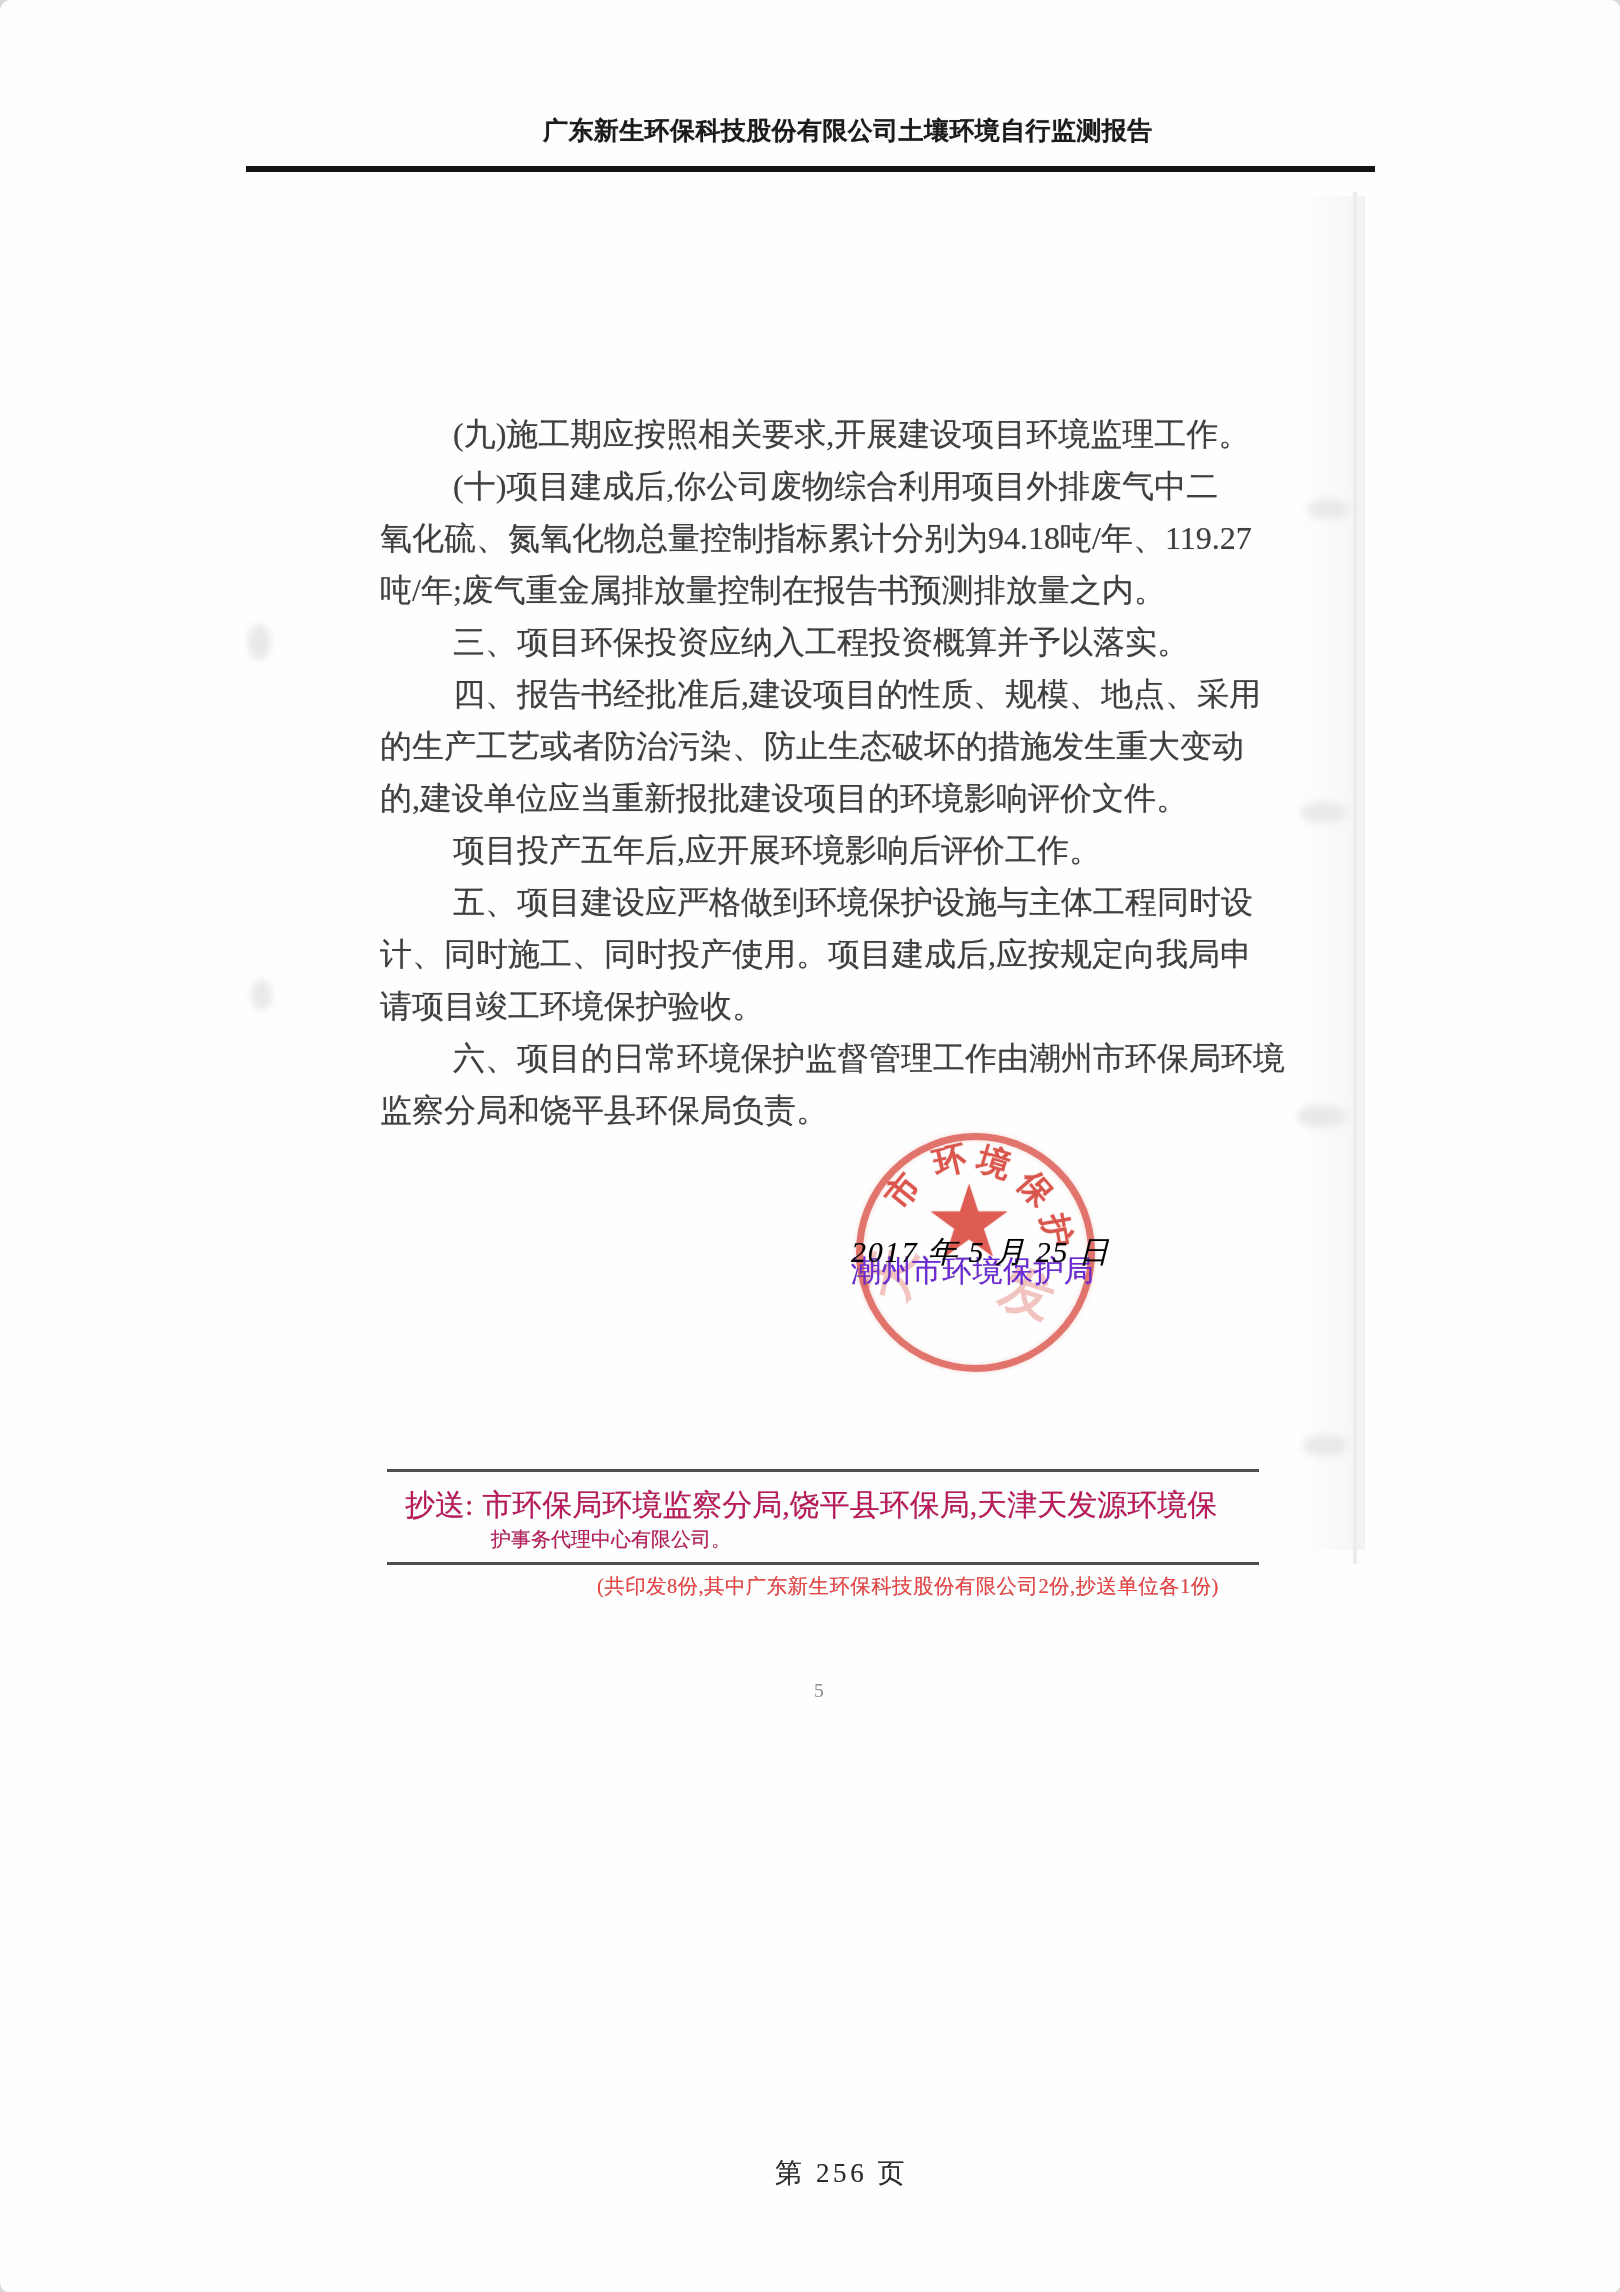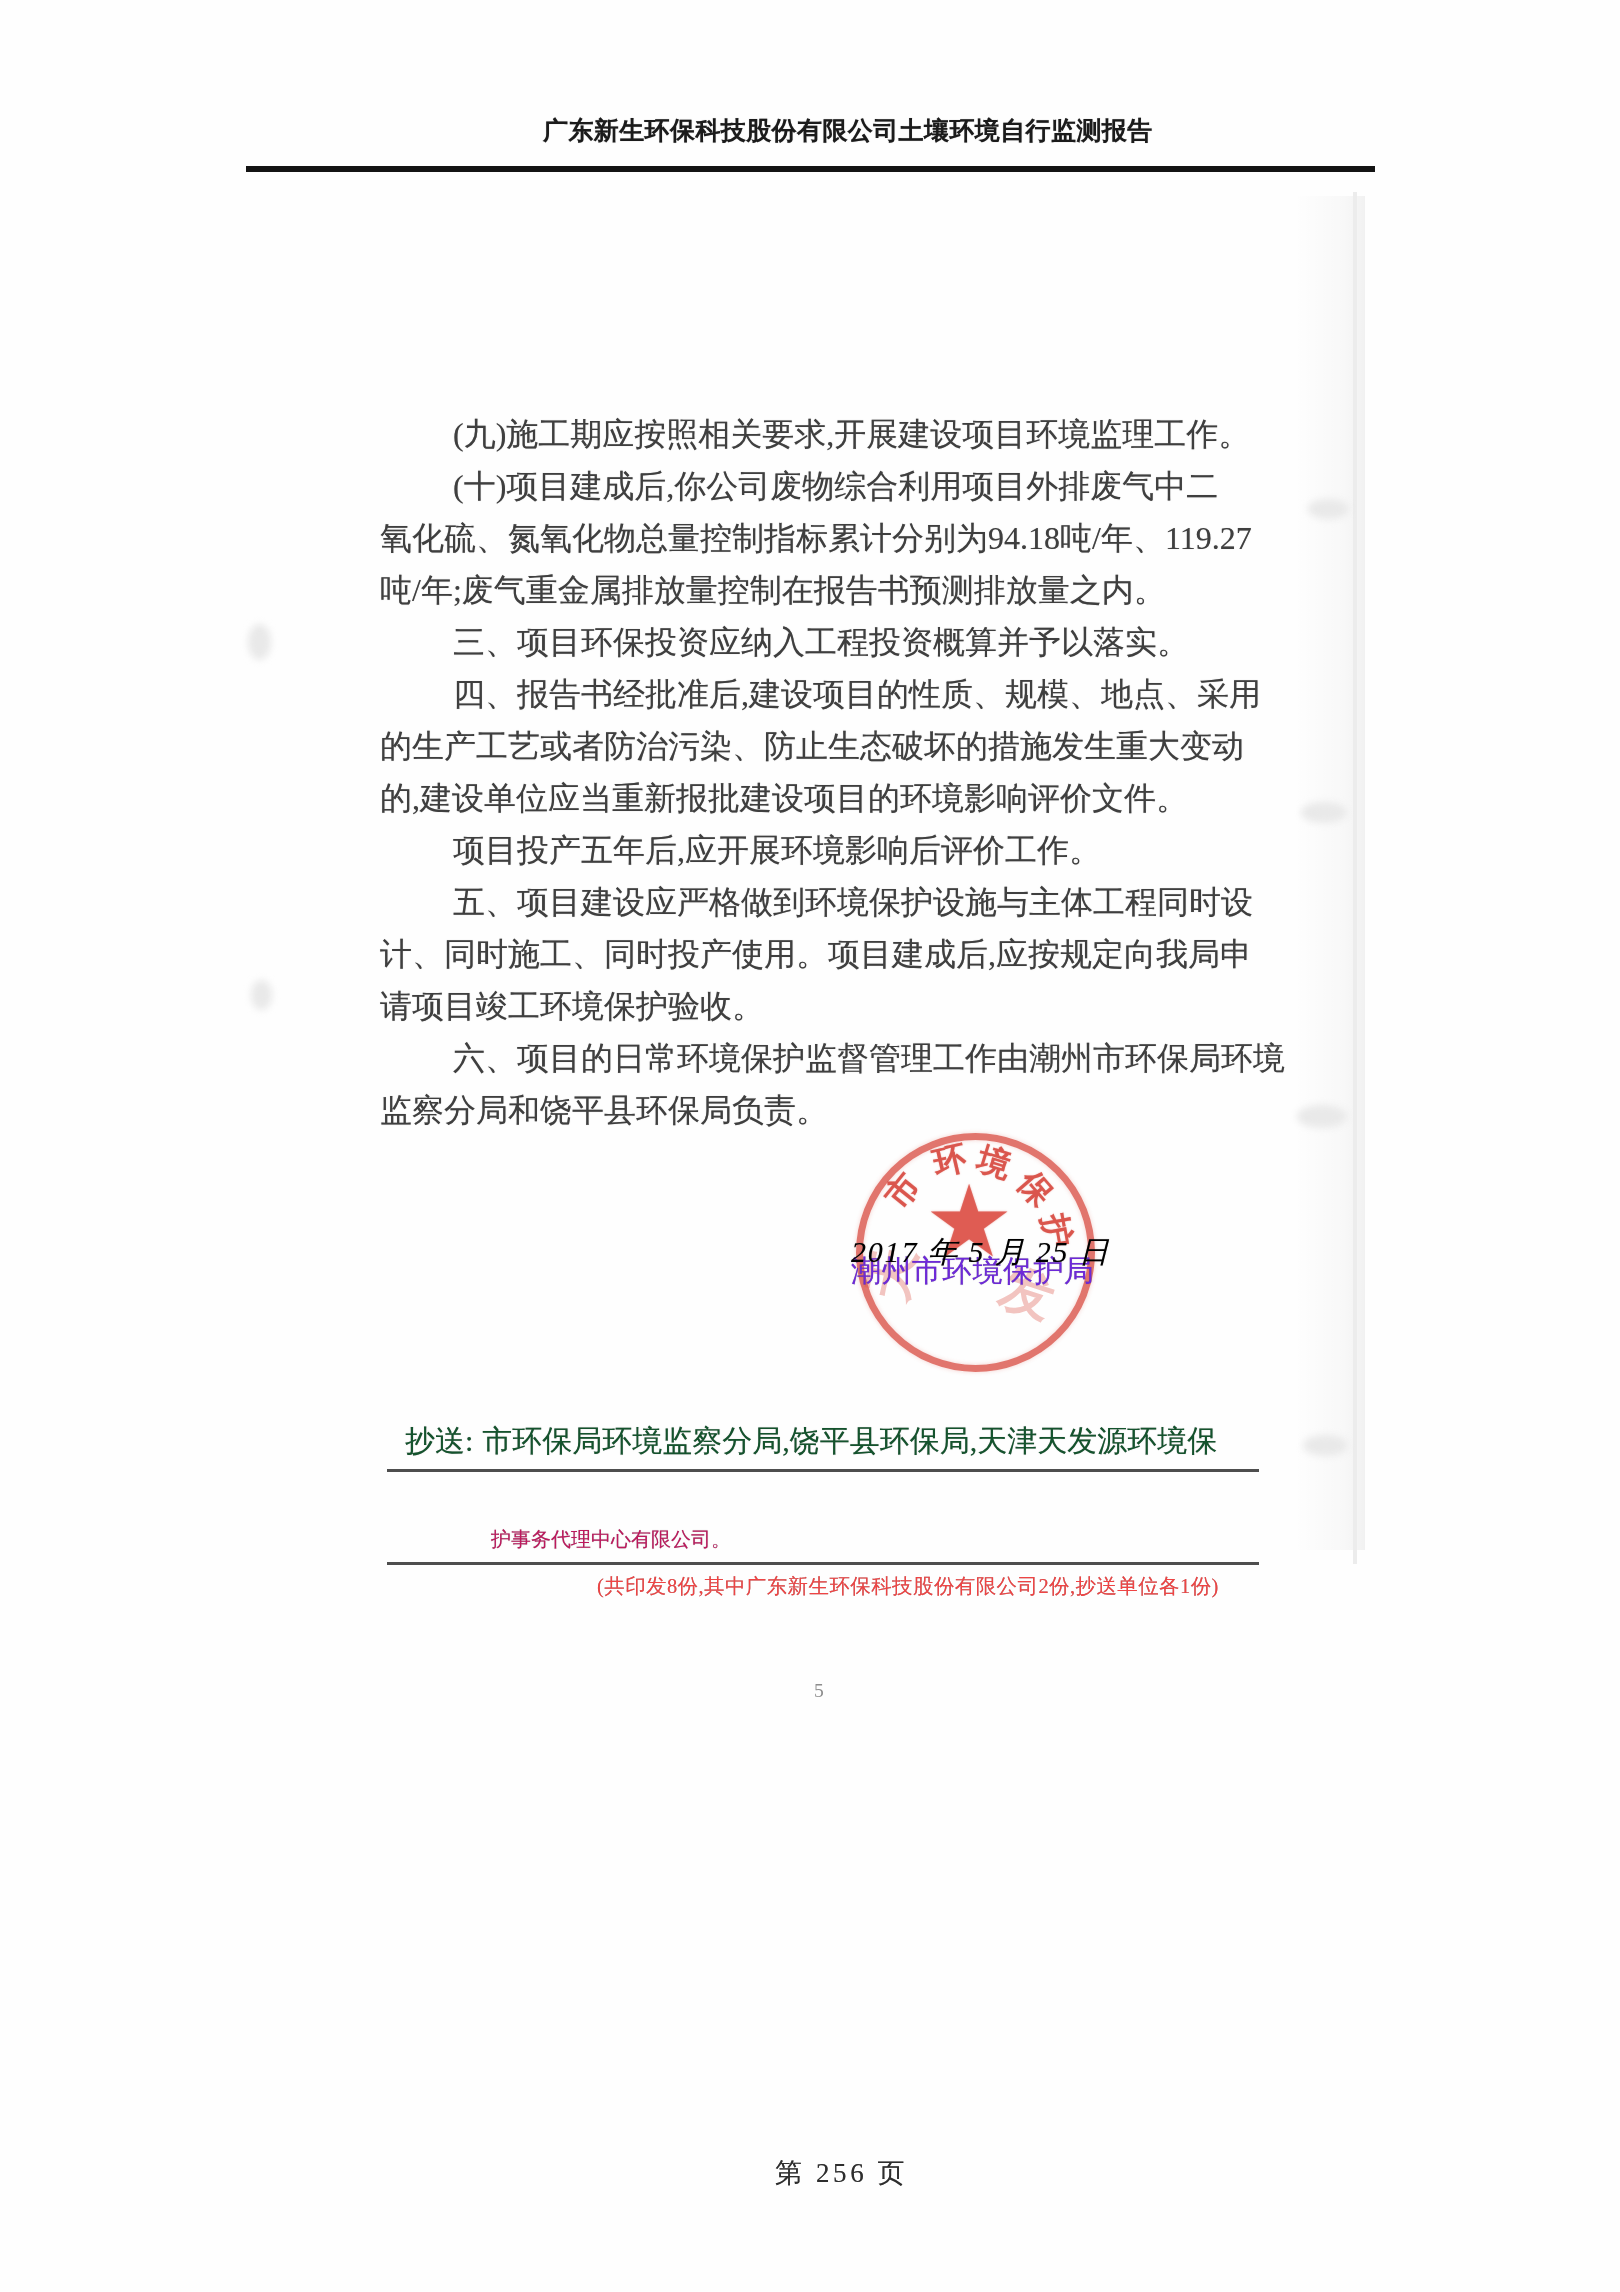--- a/index.html
+++ b/index.html
@@ -3,20 +3,21 @@
 <meta charset="utf-8">
 <style>
   html,body{margin:0;padding:0;background:#d8d8d8;}
   .page{
     position:relative;
     width:1621px;height:2293px;
     margin:0 auto;
     background:#fefefe;
     overflow:hidden;
     font-family:"Liberation Serif","DejaVu Serif",serif;
+    border-radius:11px;
   }
   
   .hdr-title{
     position:absolute;left:543px;top:114px;width:615px;
     font-size:25px;font-weight:bold;color:#1b1b1b;
     letter-spacing:0.4px;white-space:nowrap;
     text-shadow:0 0 0.7px rgba(30,30,30,.55);
   }
   .hdr-rule{
     position:absolute;left:246px;top:166px;width:1129px;height:6.2px;
@@ -71,22 +72,22 @@
   .issuer-date{
     position:absolute;left:851px;top:1232px;
     font-size:30px;color:#000000;letter-spacing:1.8px;white-space:nowrap;
     text-shadow:0 0 0.8px rgba(60,60,60,.55);
     font-style:italic;
   }
   
   .cc-rule-top{position:absolute;left:387px;top:1469px;width:872px;height:2.7px;background:#4e4e4e;}
   .cc-rule-bottom{position:absolute;left:387px;top:1562px;width:872px;height:2.7px;background:#4e4e4e;}
   .cc-line1{
-    position:absolute;left:405px;top:1421px;width:855px;
-    font-size:30px;color:#14532d;white-space:nowrap;
+    position:absolute;left:405px;top:1485px;width:855px;
+    font-size:30px;color:#be185d;white-space:nowrap;
     text-shadow:0 0 0.7px rgba(55,55,55,.5);
   }
   .cc-label{margin-right:9px;}
   .cc-line2{
     position:absolute;left:491px;top:1526px;
     font-size:20px;color:#be185d;white-space:nowrap;
     text-shadow:0 0 0.7px rgba(55,55,55,.5);
   }
   .cc-note{
     position:absolute;left:597px;top:1572px;

